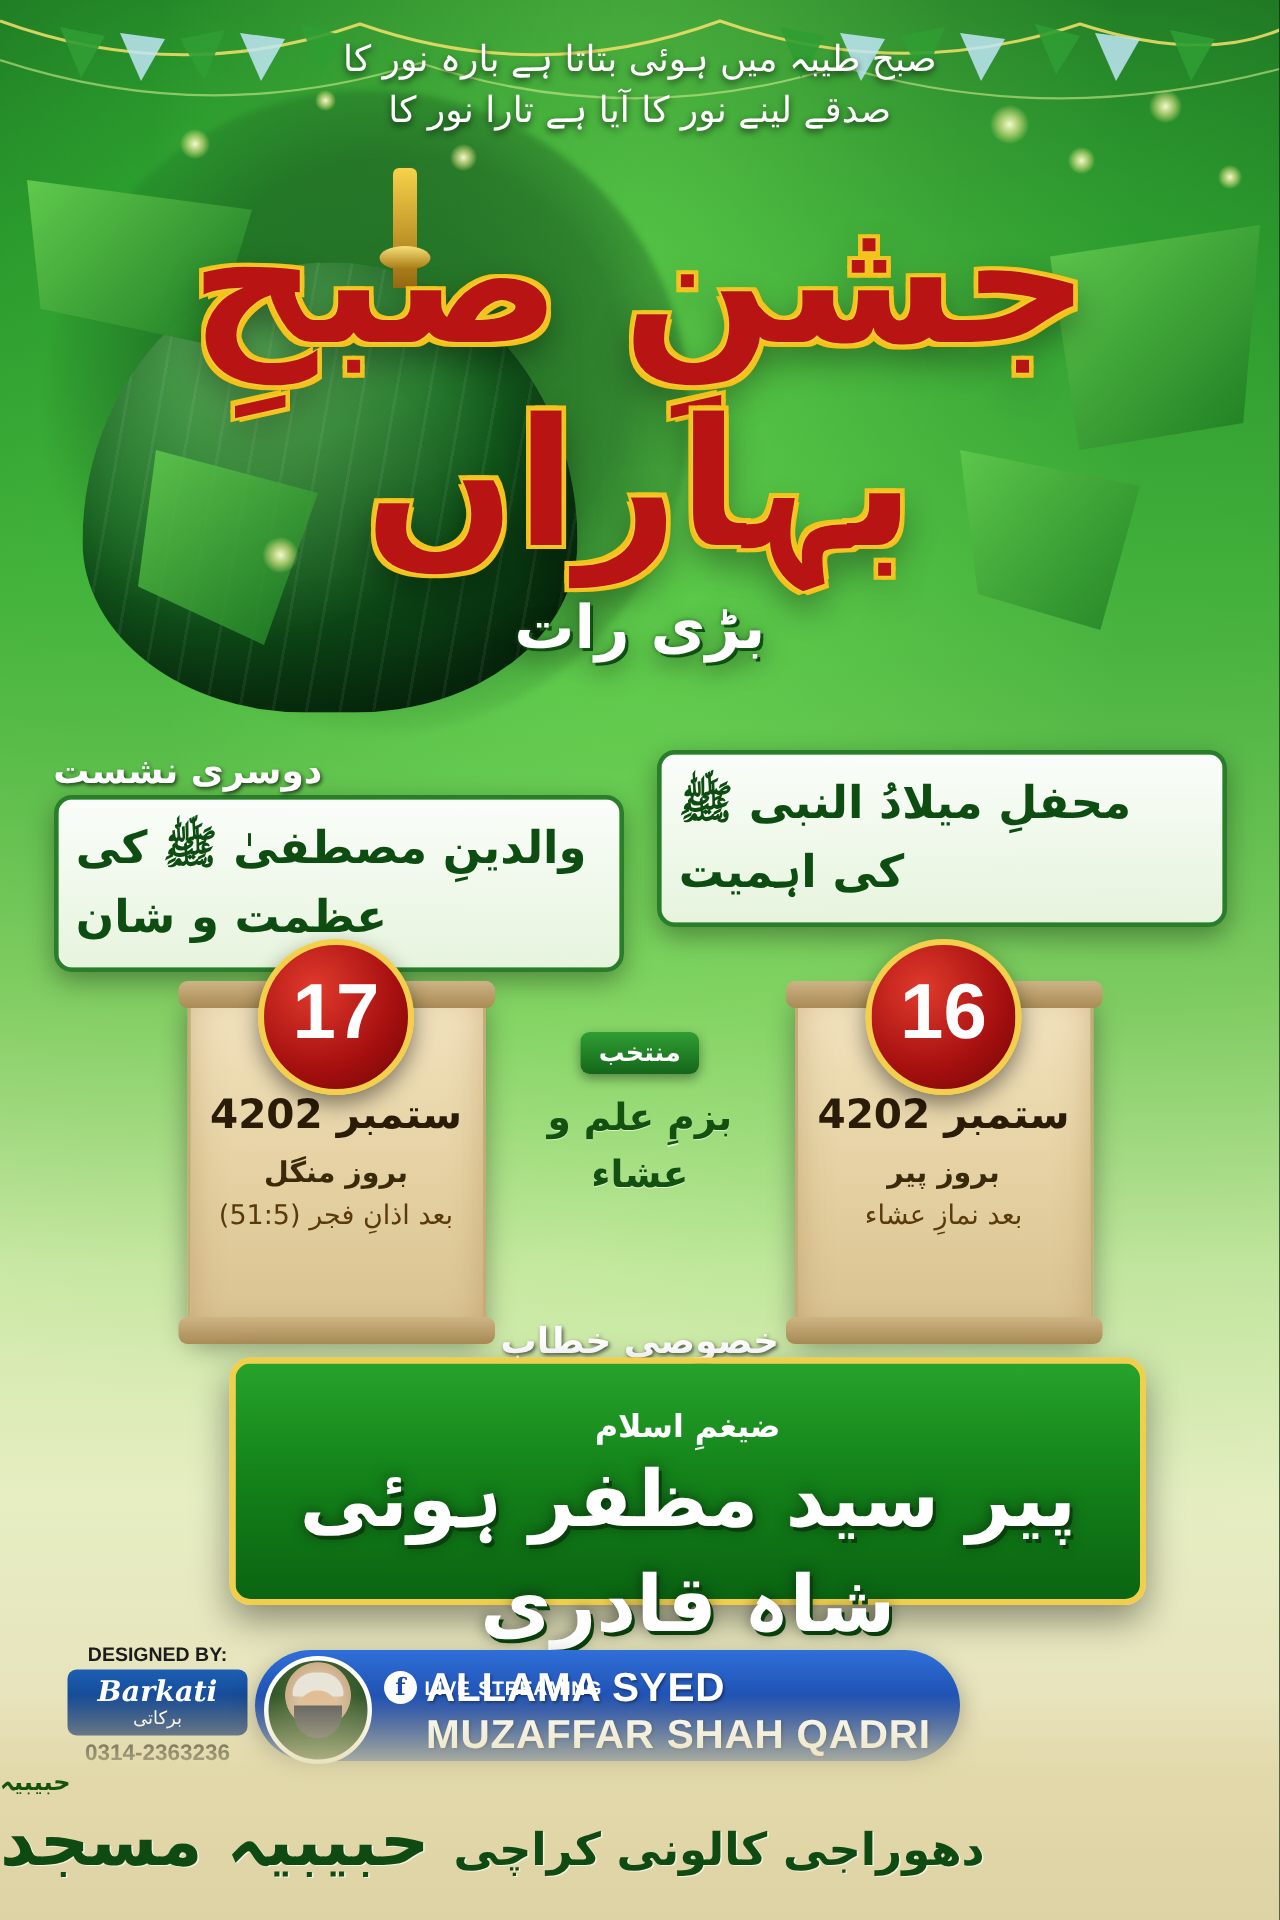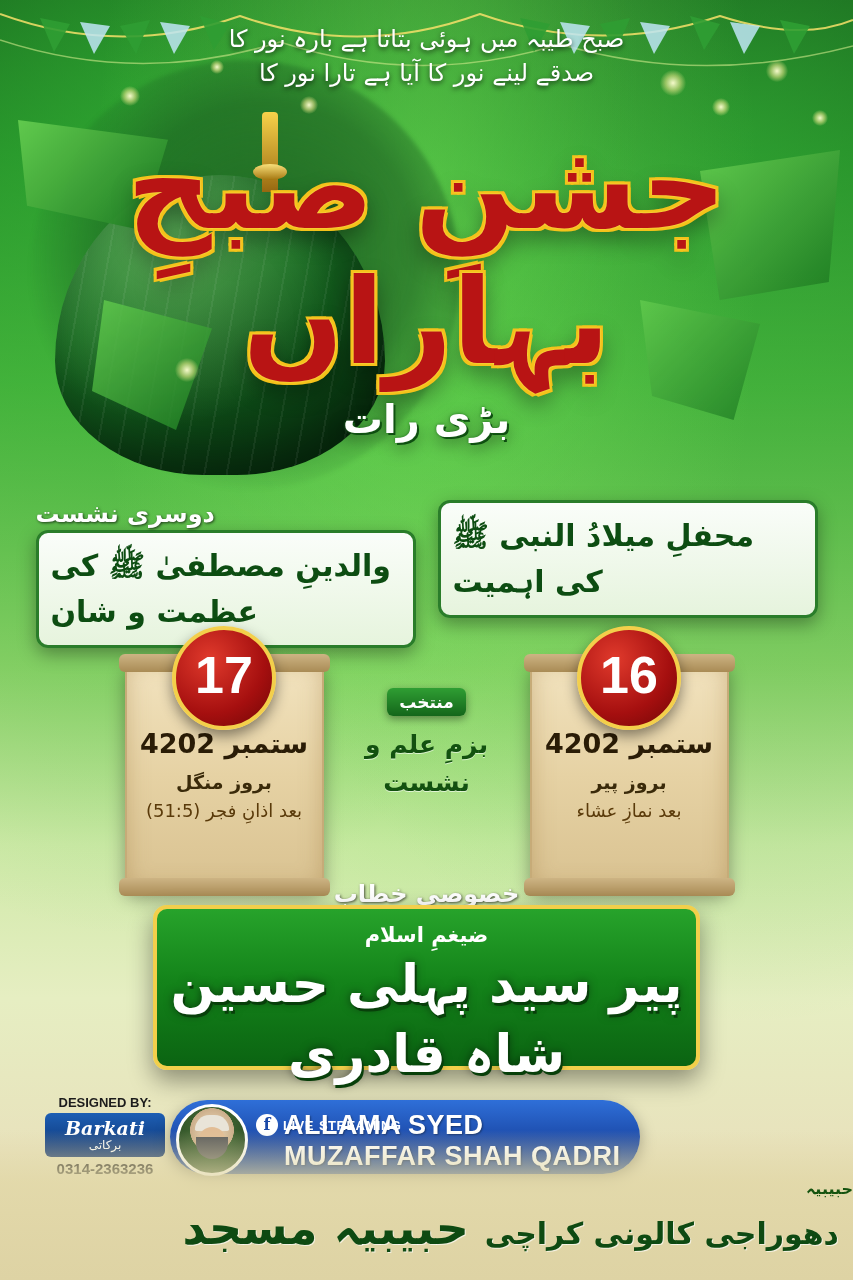--- a/index.html
+++ b/index.html
@@ -259,28 +259,28 @@
     top: 880px; left: 0; width: 853px;
     text-align: center;
     font-size: 24px;
     font-weight: bold;
     color: #ffffff;
     text-shadow: 1px 1px 3px rgba(0,0,0,0.65);
   }
   .speaker-panel {
     position: absolute;
     top: 905px; left: 153px;
-    width: 547px; height: 165px;
+    width: 611px; height: 165px;
     border-radius: 14px;
     background: linear-gradient(180deg, #27a32b 0%, #14841a 45%, #0b6412 100%);
     border: 4px solid #f2cf4b;
     box-shadow: 0 10px 24px rgba(0,0,0,0.4);
     text-align: center;
     box-sizing: border-box;
-    padding-top: 14px;
+    padding-top: 30px;
   }
   .speaker-sub {
     font-size: 21px;
     color: #ffffff;
     font-weight: bold;
   }
   .speaker-name {
     margin-top: 2px;
     font-size: 52px;
     line-height: 70px;
@@ -391,21 +391,21 @@
     line-height: 31px;
     letter-spacing: .5px;
     text-shadow: 1px 1px 2px rgba(0,0,0,0.4);
     margin-left: 24px;
     margin-top: 8px;
   }
 
   .venue {
     position: absolute;
     left: 0; bottom: 18px; width: 853px;
-    text-align: right;
+    text-align: left;
   }
   .venue-emblem {
     font-size: 16px;
     font-weight: bold;
     color: #15530f;
     margin-bottom: 2px;
   }
   .venue-name {
     font-size: 46px;
     font-weight: bold;
@@ -493,35 +493,35 @@
   <div class="dates">
     <div class="scroll-card">
       <div class="date-badge">16</div>
       <div class="date-line-1 urdu">ستمبر 2024</div>
       <div class="date-line-2 urdu">بروز پیر</div>
       <div class="date-line-3 urdu">بعد نمازِ عشاء</div>
     </div>
 
     <div class="middle-ribbon">
       <div class="ribbon-top urdu">منتخب</div>
-      <div class="ribbon-text urdu">بزمِ علم و نشست</div>
+      <div class="ribbon-text urdu">بزمِ علم و عشاء</div>
     </div>
 
     <div class="scroll-card">
       <div class="date-badge">17</div>
       <div class="date-line-1 urdu">ستمبر 2024</div>
       <div class="date-line-2 urdu">بروز منگل</div>
       <div class="date-line-3 urdu">بعد اذانِ فجر (5:15)</div>
     </div>
   </div>
 
   <div class="speech-label urdu">خصوصی خطاب</div>
   <div class="speaker-panel">
     <div class="speaker-sub urdu">ضیغمِ اسلام</div>
-    <div class="speaker-name urdu">پیر سید پہلی حسین شاہ قادری</div>
+    <div class="speaker-name urdu">پیر سید مظفر ہوئی شاہ قادری</div>
   </div>
 
   <div class="designed-by">
     <div class="dlabel">DESIGNED BY:</div>
     <div class="dbox">
       <div class="dname">Barkati</div>
       <div class="durdu urdu">برکاتی</div>
     </div>
     <div class="dphone">0314-2363236</div>
   </div>

